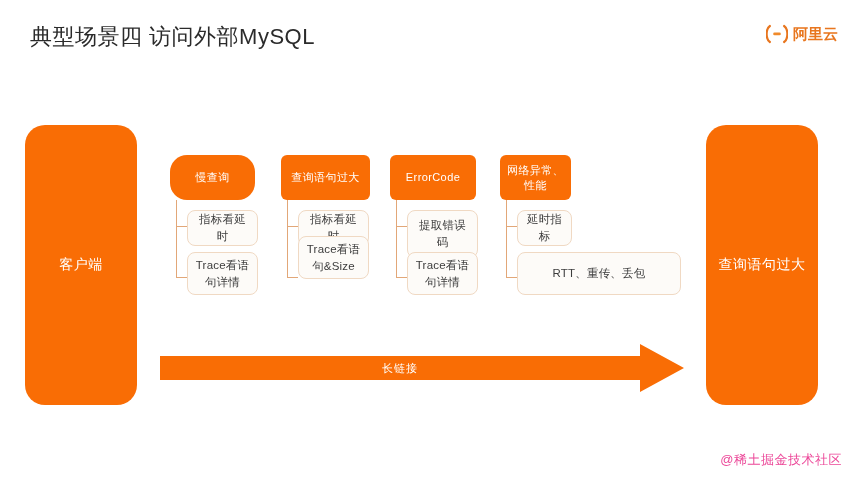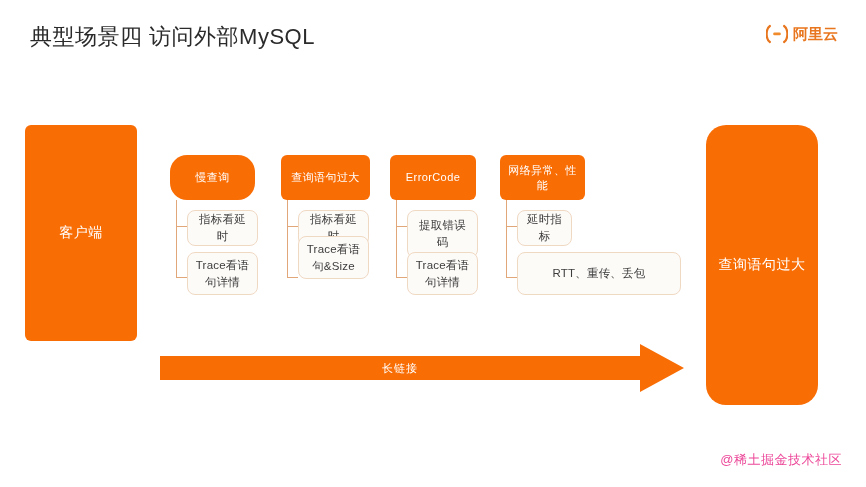--- a/index.html
+++ b/index.html
@@ -65,21 +65,21 @@
     background: #f96d05;
     border-radius: 20px;
     color: #ffffff;
     display: flex;
     align-items: center;
     justify-content: center;
     font-size: 14px;
     letter-spacing: 0.5px;
     text-align: center;
   }
-  .endpoint-left  { left: 25px;  top: 125px; width: 112px; height: 216px; border-radius: 6px; }
+  .endpoint-left  { left: 25px;  top: 125px; width: 112px; height: 280px; }
   .endpoint-right { left: 706px; top: 125px; width: 112px; height: 280px; }
 
   
   .tree-area {
     position: absolute;
     left: 160px;
     top: 155px;
     width: 530px;
     height: 175px;
   }
@@ -130,21 +130,21 @@
 
   
   #col-0 { left: 10px;  width: 100px; }
   #col-1 { left: 121px; width: 100px; }
   #col-2 { left: 230px; width: 100px; }
   #col-3 { left: 340px; width: 190px; }
 
   #col-0 .col-head { left: 0;  width: 85px; height: 45px; border-radius: 17px; }
   #col-1 .col-head { left: 0;  width: 89px; height: 45px; }
   #col-2 .col-head { left: 0;  width: 86px; height: 45px; }
-  #col-3 .col-head { left: 0;  width: 85px; height: 45px; }
+  #col-3 .col-head { left: 0;  width: 71px; height: 45px; }
 
   
   .long-arrow {
     position: absolute;
     left: 160px;
     top: 344px;
     width: 524px;
     height: 48px;
   }
   .long-arrow svg { display: block; }

